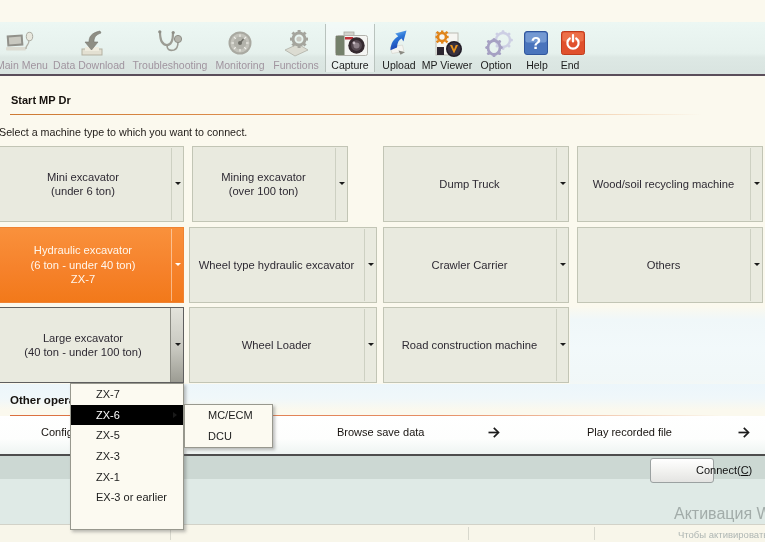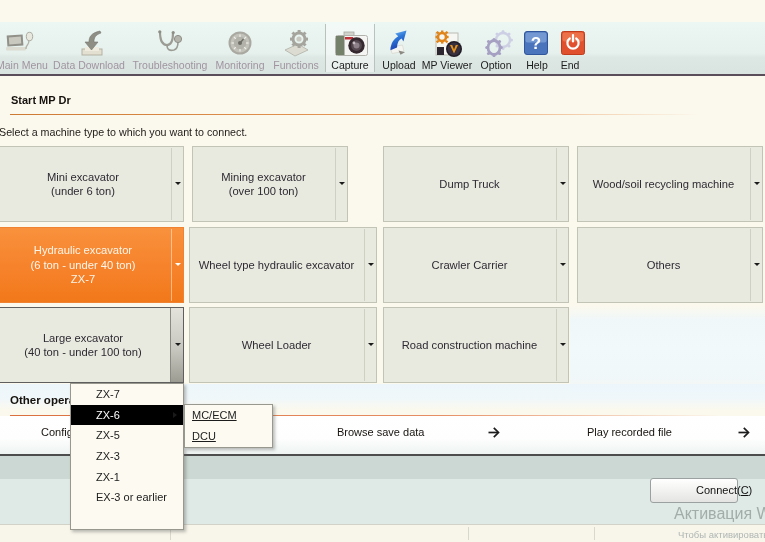--- a/index.html
+++ b/index.html
@@ -26,29 +26,29 @@
 #otherops{position:absolute;left:10px;top:394px;font-size:11.5px;font-weight:bold;color:#16120e;}
 #oline2{position:absolute;left:10px;top:414.5px;width:712px;height:1.6px;background:linear-gradient(to right,#db6f3e,#e68e64 60%,rgba(238,182,152,0));}
 #whiteband{position:absolute;left:0;top:416px;width:765px;height:38px;background:linear-gradient(180deg,#ffffff 0%,#fdfefd 60%,#eef4f2 100%);}
 .lnk{position:absolute;top:426px;font-size:11px;color:#17130f;}
 .larw{position:absolute;}
 #darkline{position:absolute;left:0;top:454px;width:765px;height:2px;background:#4d4d4d;}
 #banda{position:absolute;left:0;top:456px;width:765px;height:23px;background:#ccd8d3;}
 #bandb{position:absolute;left:0;top:479px;width:765px;height:45px;background:#dfeae6;}
 #statusbar{position:absolute;left:0;top:524px;width:765px;height:18px;background:#f8f6ea;border-top:1px solid #d2d2c8;box-sizing:border-box;}
 .ssep{position:absolute;top:527px;height:13px;width:1px;background:#d8d8cd;}
-#connect{position:absolute;left:650px;top:478px;width:88px;height:25px;background:linear-gradient(180deg,#ffffff 0%,#f2f2f0 50%,#e4e4e2 100%);border:1px solid #9ba1a1;border-radius:3px;box-sizing:border-box;text-align:center;font-size:11px;color:#111;line-height:23px;padding-left:45px;}
+#connect{position:absolute;left:650px;top:458px;width:64px;height:25px;background:linear-gradient(180deg,#ffffff 0%,#f2f2f0 50%,#e4e4e2 100%);border:1px solid #9ba1a1;border-radius:3px;box-sizing:border-box;text-align:center;font-size:11px;color:#111;line-height:23px;padding-left:45px;}
 #aktiv{position:absolute;left:674px;top:505px;font-size:16px;color:#a2aca9;white-space:nowrap;}
 #aktiv2{position:absolute;left:678px;top:529px;font-size:9.5px;color:#aeb6b3;white-space:nowrap;}
 #menu{position:absolute;left:70px;top:383px;width:114px;height:147px;background:#fcfaf1;border:1px solid #98988e;box-shadow:2px 2px 3px rgba(90,90,90,.4);box-sizing:border-box;z-index:5;}
 .mi{height:20.7px;line-height:20.7px;padding-left:25px;font-size:11px;color:#1c1c1c;position:relative;}
 .mi.hot{background:#000000;color:#ffffff;}
 .mi .sarw{position:absolute;right:6px;top:50%;margin-top:-3.5px;width:0;height:0;border-top:3.5px solid transparent;border-bottom:3.5px solid transparent;border-left:4.5px solid #1a1a1a;}
 #submenu{position:absolute;left:184px;top:404px;width:89px;height:44px;background:#fcfaf1;border:1px solid #98988e;box-shadow:2px 2px 3px rgba(90,90,90,.4);box-sizing:border-box;z-index:6;}
-#submenu .mi{padding-left:7px;height:21px;line-height:21px;text-decoration:underline;}
+#submenu .mi{padding-left:23px;height:21px;line-height:21px;}
 </style>
 </head>
 <body>
 <div id="app">
   <div id="toolbar">
     <div style="position:absolute;left:326px;top:0;width:48px;height:50px;background:rgba(250,253,252,0.45);"></div>
     <div class="tsep" style="left:325px"></div>
     <div class="tsep" style="left:374px"></div>
     <svg class="ticon" style="left:5px;top:9px" width="30" height="25" viewBox="0 0 30 25">
       <rect x="2" y="4" width="16" height="11" fill="#91918a" transform="rotate(-4 10 9)"></rect>

